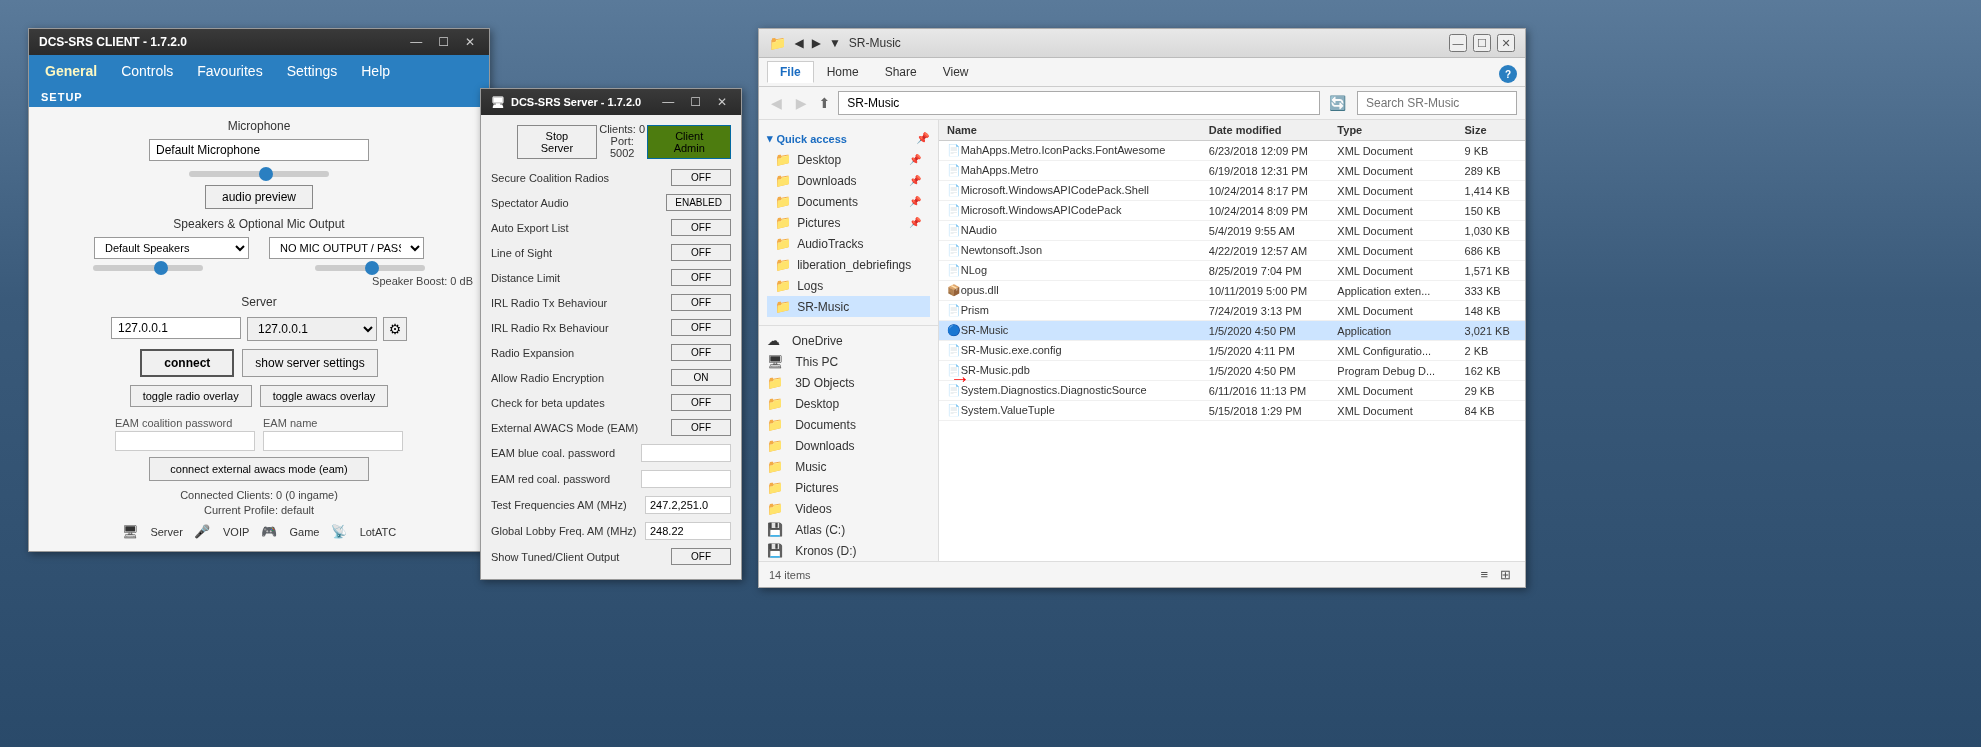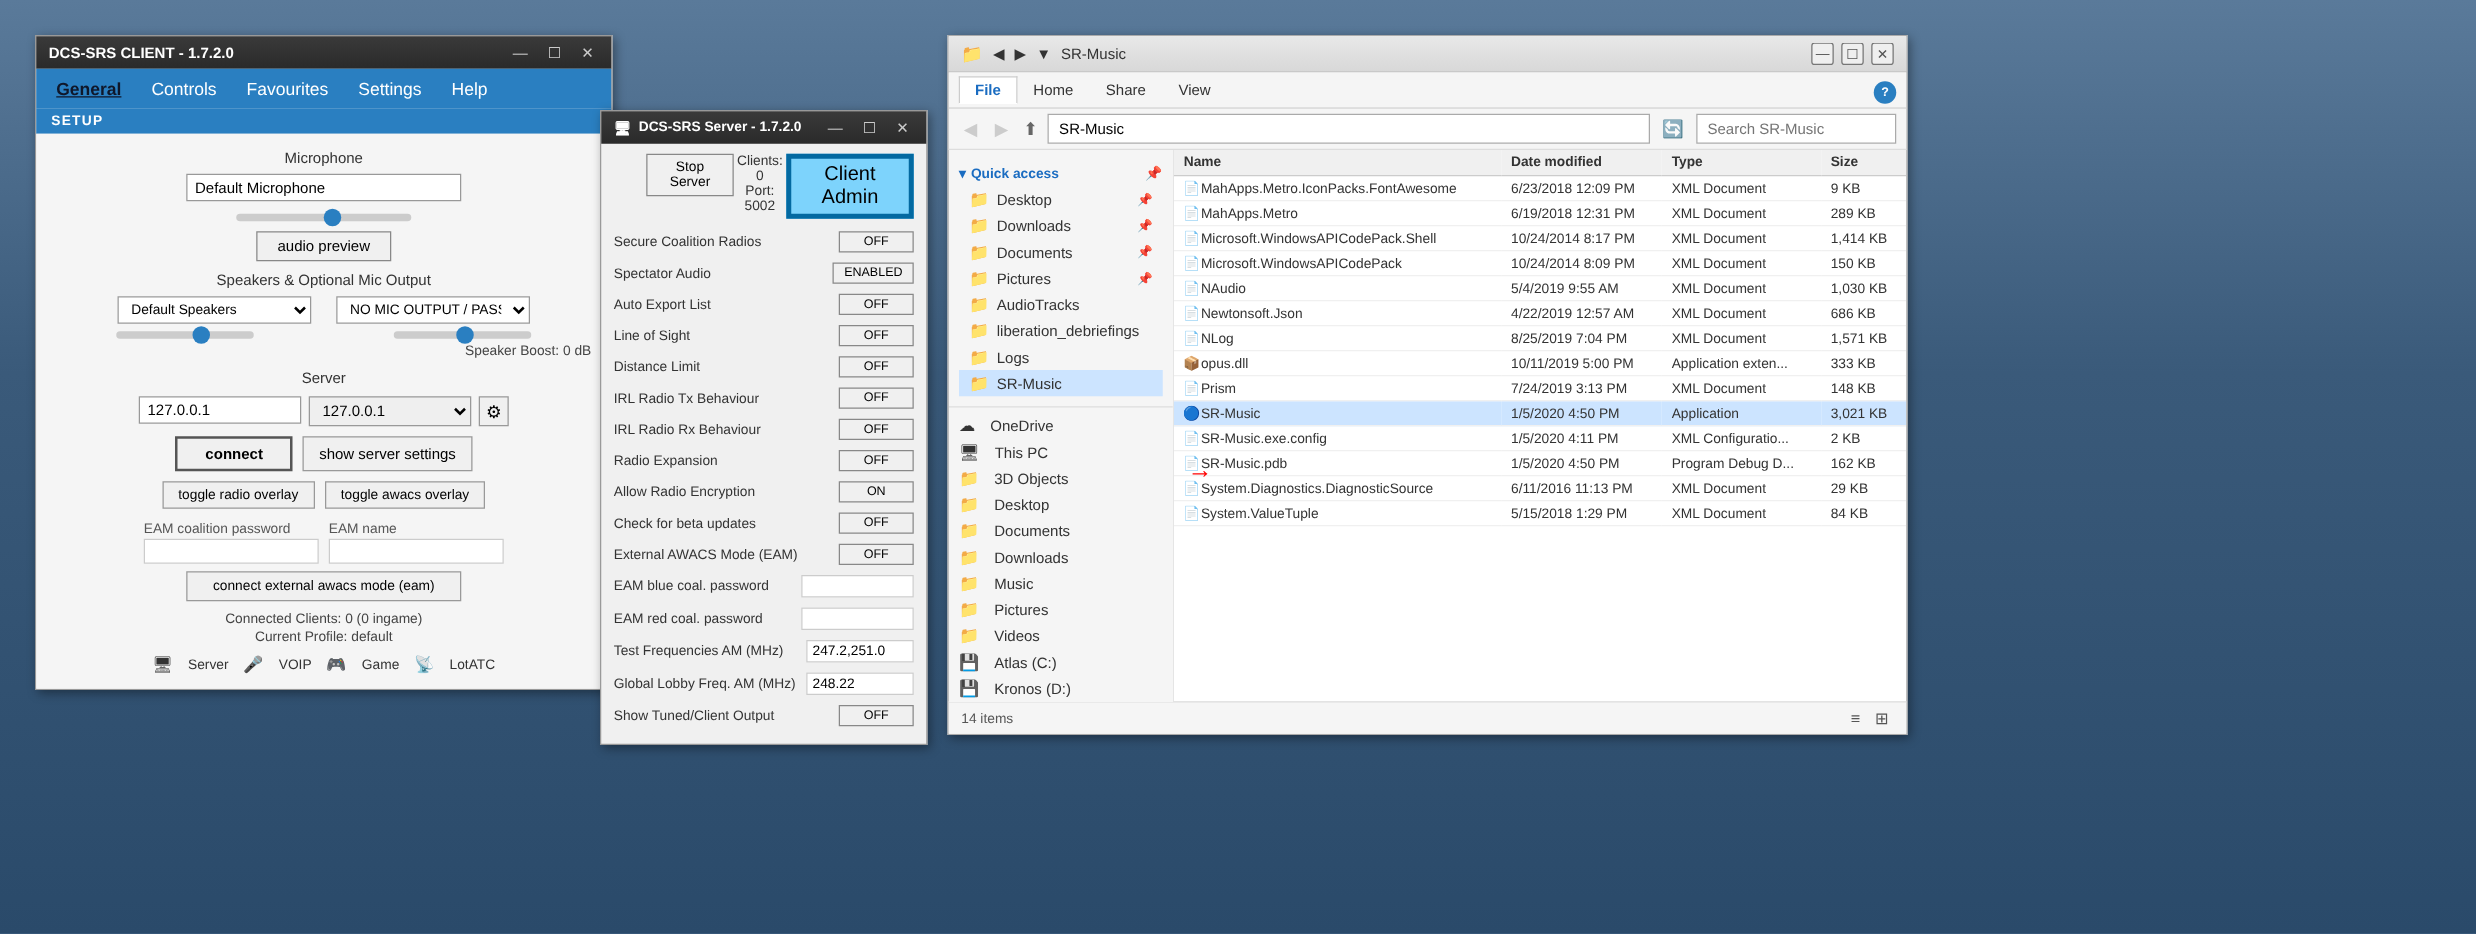--- a/index.html
+++ b/index.html
@@ -60,22 +60,21 @@
       align-items: center;
     }
     .nav-item {
       color: #fff;
       font-size: 14px;
       cursor: pointer;
       padding: 2px 4px;
     }
     .nav-item.active {
       font-weight: 700;
-      color: #0f172a;
-      text-decoration: underline;
+      color: #fef9c3;
     }
     .setup-bar {
       background: #2a7fc1;
       color: #fff;
       padding: 4px 12px;
       font-size: 11px;
       font-weight: 700;
       letter-spacing: 1px;
     }
     .client-body {
@@ -295,42 +294,42 @@
       align-items: center;
       justify-content: space-between;
       font-size: 11px;
       font-weight: 600;
     }
     .server-body {
       padding: 8px 10px;
     }
     .server-ctrl-row {
       display: flex;
-      align-items: flex-start;
+      align-items: flex-end;
       justify-content: space-between;
       margin-bottom: 8px;
       margin-left: 26px;
     }
     .btn-stop {
       padding: 4px 10px;
       background: #f0f0f0;
       border: 1px solid #888;
       font-size: 11px;
       cursor: pointer;
     }
     .clients-info {
       font-size: 11px;
       color: #333;
       text-align: center;
     }
     .btn-client-admin {
       padding: 4px 10px;
-      background: #7dd3fc;
-      border: 4px solid #0369a1;
-      font-size: 16px;
+      background: #4d7c0f;
+      border: 1px solid #0369a1;
+      font-size: 11px;
       cursor: pointer;
     }
     .setting-row {
       display: flex;
       align-items: center;
       justify-content: space-between;
       margin-bottom: 4px;
       padding: 2px 0;
     }
     .setting-name {

